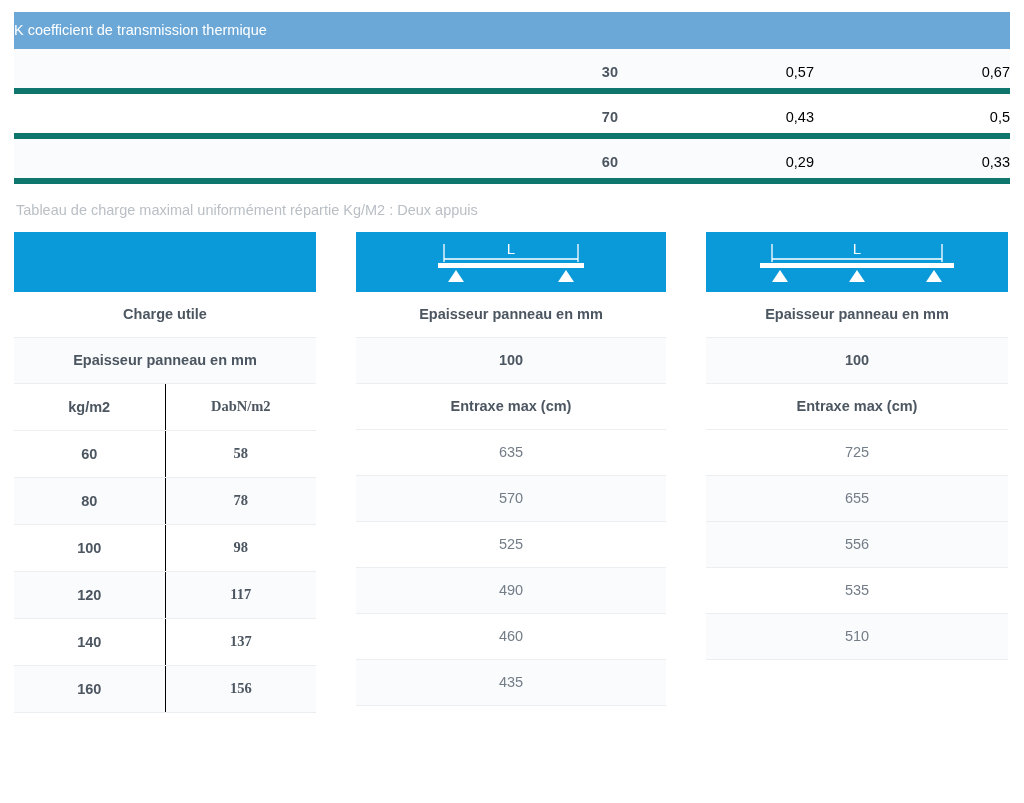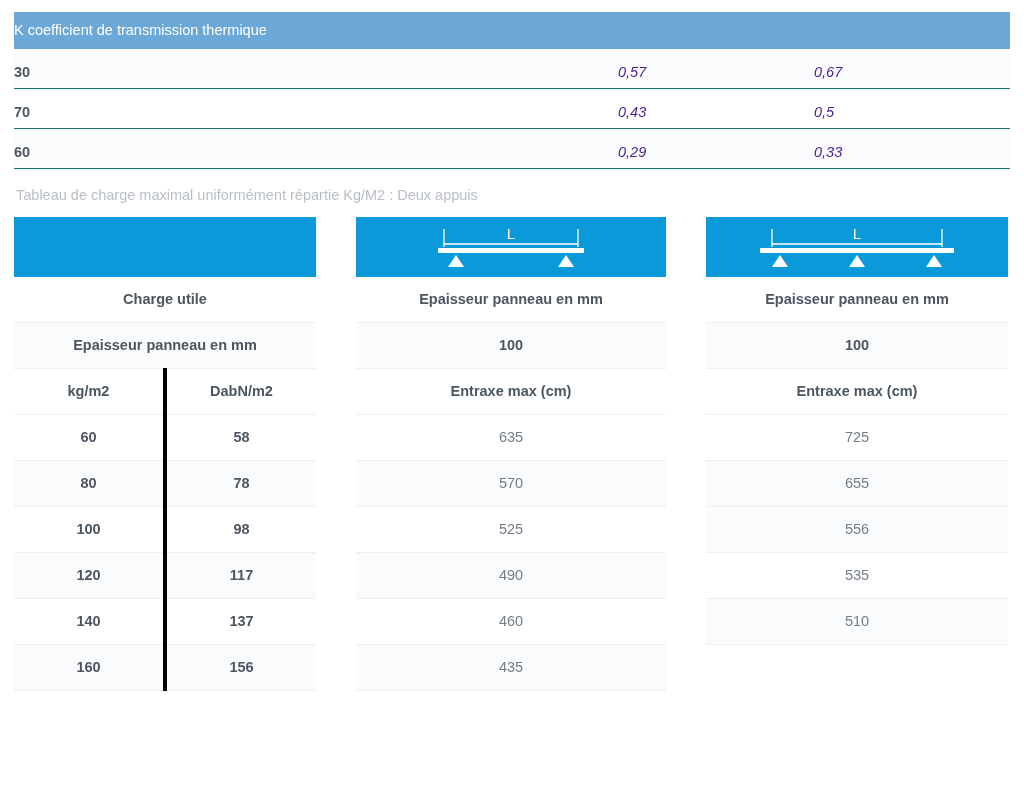--- a/index.html
+++ b/index.html
@@ -43,31 +43,31 @@
     font-size: 14.5px;
     font-weight: bold;
     color: #525c66;
     background: #ffffff;
     padding: 14px 0 14px 0;
     text-align: center;
     border-bottom: 1px solid #e6e9ec;
   }
   .k-table td {
     font-size: 14.5px;
-    text-align: left;
+    text-align: right;
     padding: 15px 0 8px 0;
-    border-bottom: 1px solid #0f766e;
+    border-bottom: 6px solid #0f766e;
   }
   .k-table tbody tr:nth-child(odd) { background: #fafbfc; }
   .k-table tbody tr:nth-child(even) { background: #ffffff; }
   .k-table td.first {
     font-weight: bold;
     color: #4c5661;
   }
-  .k-table td.val { color: #4c1d95; font-style: italic; }
+  .k-table td.val { color: #000000; }
 
   
   .caption {
     font-size: 14.5px;
     color: #b9bfc5;
     margin: 18px 0 14px 0;
     padding-left: 2px;
   }
 
   
@@ -110,21 +110,21 @@
   table.lt tr.alt th, table.lt tr.alt td { background: #fafbfc; }
   table.lt td {
     padding: 14px 0 15px 0;
     background: #ffffff;
   }
   table.lt td.bold {
     font-weight: bold;
     color: #4c5661;
   }
   table.lt td.plain { color: #737d88; }
-  .sep-col { border-left: 4px solid #000000; }
+  .sep-col { border-left: 1px solid #000000; font-family: Liberation Serif, serif; }
 </style>
 </head>
 <body>
 
 <div class="page">
 
   <table class="k-table">
     <colgroup>
         <col class="c1">
         <col class="c2">

